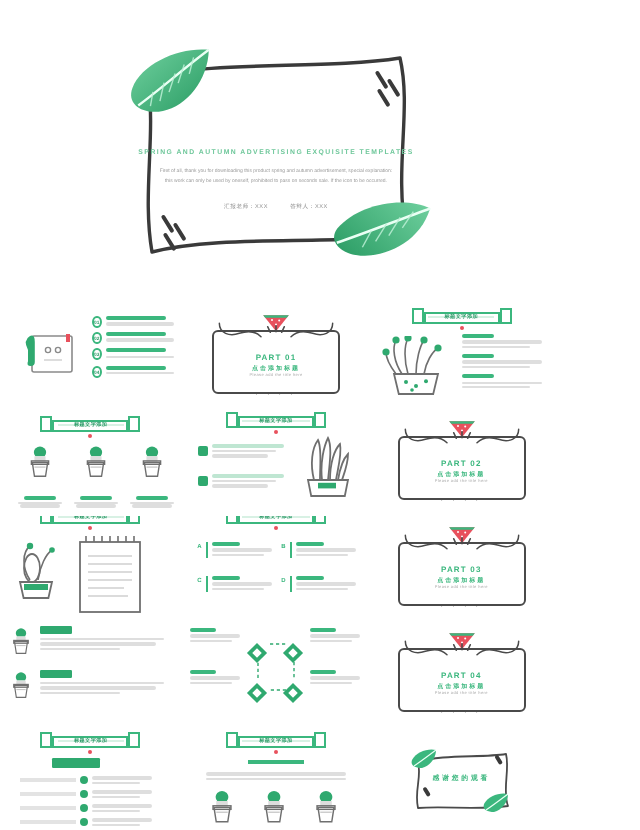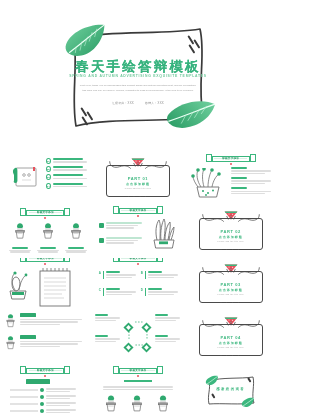--- a/index.html
+++ b/index.html
@@ -152,21 +152,20 @@
     </svg>
   </div>
 
   <span class="tick" style="left:186px; top:39px; transform:rotate(58deg);"></span>
   <span class="tick" style="left:192px; top:43px; transform:rotate(58deg);"></span>
   <span class="tick" style="left:187px; top:48px; transform:rotate(58deg);"></span>
   <span class="tick" style="left:79px; top:111px; transform:rotate(58deg);"></span>
   <span class="tick" style="left:85px; top:115px; transform:rotate(58deg);"></span>
   <span class="tick" style="left:80px; top:120px; transform:rotate(58deg);"></span>
 
-  <div class="cover-title">春天手绘答辩模板</div>
   <div class="cover-sub">SPRING AND AUTUMN ADVERTISING EXQUISITE TEMPLATES</div>
   <div class="cover-body">Firet of all, thank you for downloading this product spring and autumn advertisement, special explanation: this work can only be used by oneself, prohibited to pass on seconds sale. If the icon to be occurred.</div>
   <div class="cover-meta">
     <span>汇报老师：XXX</span>
     <span>答辩人：XXX</span>
   </div>
 </div>
 
 <div class="grid" id="grid">
     <div class="thumb">

